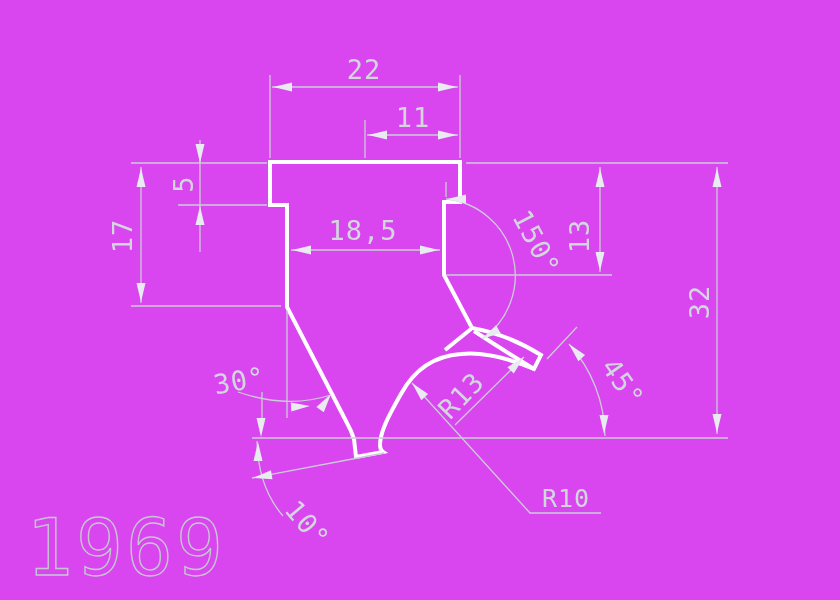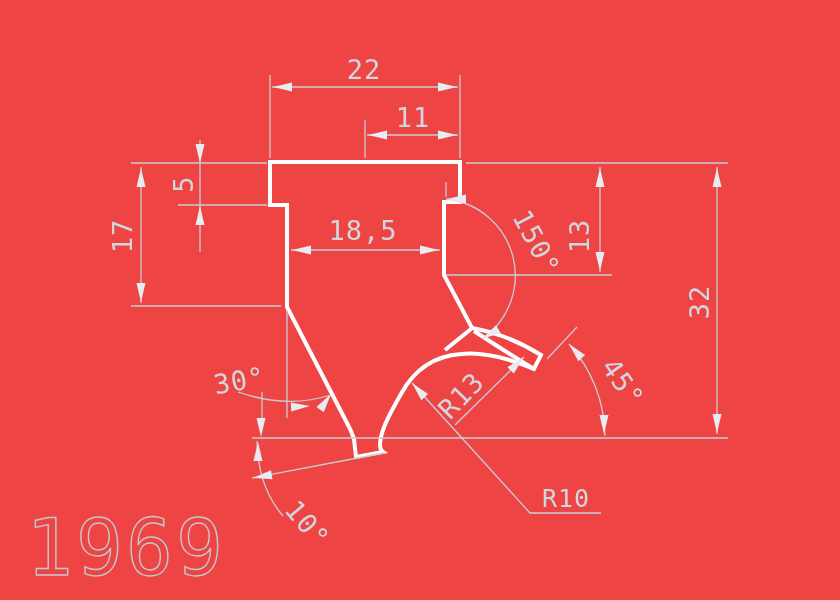--- a/index.html
+++ b/index.html
@@ -1,19 +1,19 @@
 <!DOCTYPE html>
 <html><head>
 <meta charset="utf-8">
 <style>
   html,body{margin:0;padding:0;background:#161b24;}
   .canvas{
     position:relative;
     width:840px;height:600px;
-    background:#ef4444;
+    background:#d946ef;
     overflow:hidden;
     font-family:"DejaVu Sans Mono", monospace;
   }
   svg{position:absolute;left:0;top:0;}
   .thick{stroke:#ffffff;stroke-width:4;fill:none;stroke-linejoin:miter;stroke-linecap:butt;}
   .thin{stroke:#c9ced6;stroke-width:1.3;fill:none;stroke-linecap:butt;}
   .arrhead{fill:#e8ebef;stroke:none;}
   .dimtxt{fill:#d2d7de;font-size:27px;letter-spacing:1px;}
   .dimtxt-sm{fill:#d2d7de;font-size:25px;letter-spacing:1px;}
   .titletxt{fill:none;stroke:#c3c8d0;stroke-width:1.4;font-size:78px;letter-spacing:3px;}

